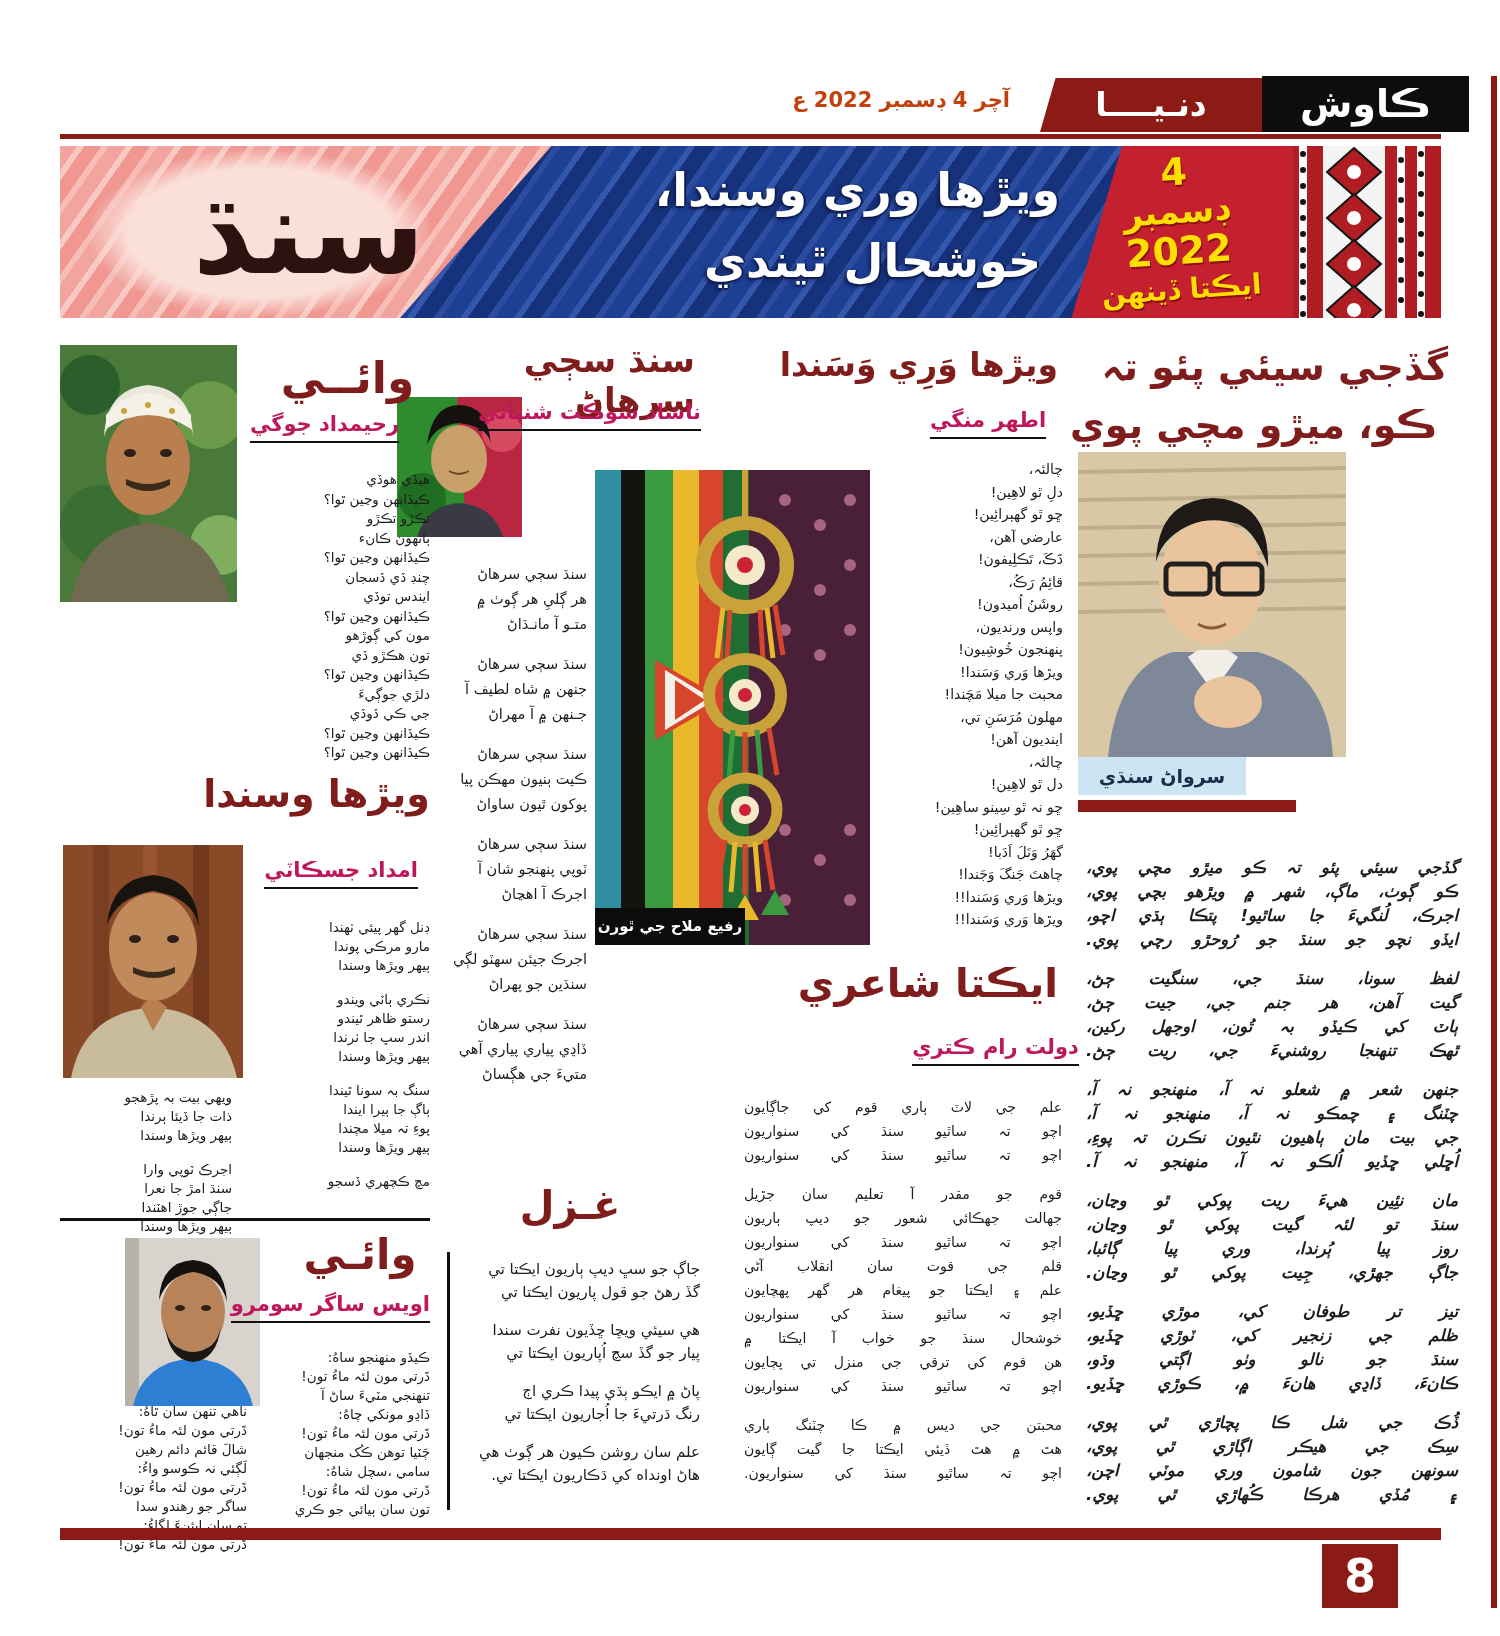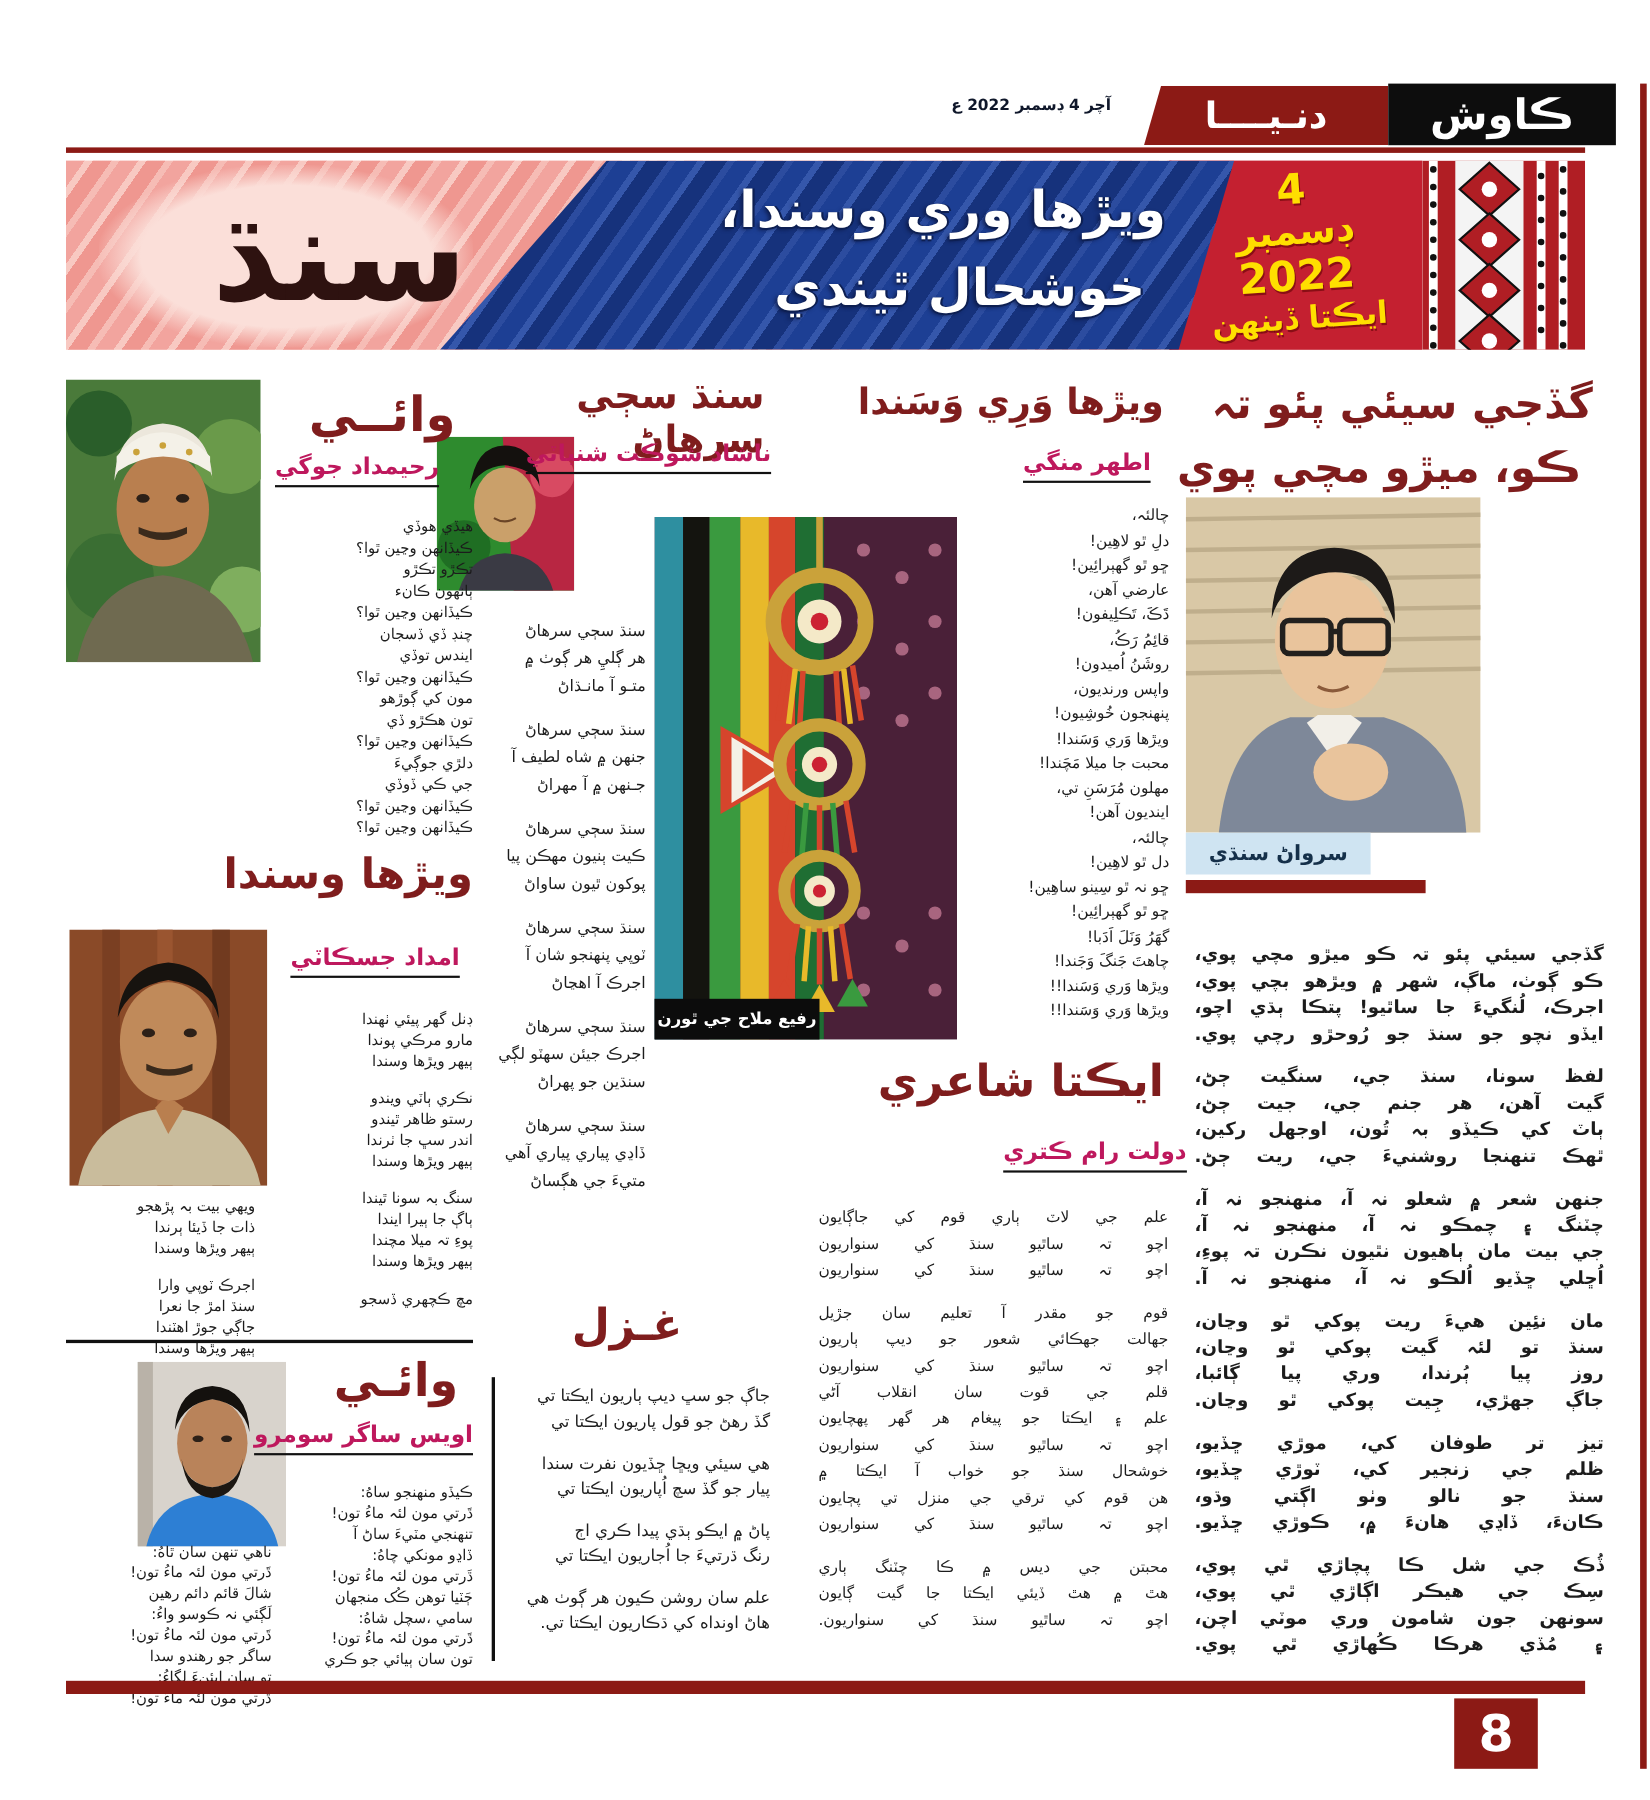--- a/index.html
+++ b/index.html
@@ -22,21 +22,21 @@
   .maroon { background:#8c1a15; }
   .caption-strip { background:#cfe4f2; color:#15304a; font-weight:bold; font-size:19px;
                    text-align:center; line-height:38px; }
   .photo svg { display:block; width:100%; height:100%; }
   
   .masthead-black { background:#0d0d0d; color:#fff; font-weight:bold; font-size:38px;
                     text-align:center; line-height:56px; }
   .masthead-red { background:#8c1a15; color:#fff; font-weight:bold; font-size:33px;
                   text-align:center; line-height:54px;
                   clip-path:polygon(7% 0, 100% 0, 100% 100%, 0 100%); }
-  .date-line { font-size:14px; color:#0f172a; font-weight:bold; }
+  .date-line { font-size:21px; color:#c2410c; font-weight:bold; }
   
   .banner-pink { background:
       repeating-linear-gradient(125deg, #f2a49e 0 14px, #f8c9c2 14px 20px, #ef9790 20px 34px, #f6bcb5 34px 40px); }
   .banner-blue { background:
       repeating-linear-gradient(125deg, #1d3f94 0 16px, #3557ab 16px 22px, #16327c 22px 38px, #2c4c9f 38px 44px);
       clip-path:polygon(21% 0, 100% 0, 93% 100%, 0 100%); }
   .banner-red { background:#c42030; }
   .sindh-logo { font-size:118px; font-weight:bold; color:#2e1210; line-height:1.1; }
   .logo-blob { background:radial-gradient(ellipse at center, #fbdfd9 0 55%, rgba(251,223,217,0) 72%); }
   .slogan { color:#ffffff; font-weight:bold; font-size:46px; line-height:1.55;
@@ -155,21 +155,21 @@
         <rect x="88" y="112" width="44" height="30" rx="6"></rect>
         <rect x="140" y="112" width="44" height="30" rx="6"></rect>
         <line x1="132" y1="122" x2="140" y2="122"></line>
       </g>
       <path d="M120 172 Q133 180 148 172" stroke="#8a5a3a" stroke-width="3" fill="none"></path>
       <ellipse cx="150" cy="250" rx="34" ry="26" fill="#e9c49c"></ellipse>
     </svg>
   </div>
   <div class="abs caption-strip" style="left:1078px; top:757px; width:168px; height:38px;">سرواڻ سنڌي</div>
   <div class="abs maroon" style="left:1078px; top:800px; width:218px; height:12px;"></div>
-  <div class="abs poem justify" style="left:1086px; top:856px; width:372px; font-size:16.5px; font-weight:bold; line-height:24px;">
+  <div class="abs poem justify" style="left:1086px; top:856px; width:372px; font-size:16.5px; font-weight:bold; line-height:24px;font-style:italic;">
       <div class="line">گڏجي سيئي پئو تہ ڪو ميڙو مچي پوي،</div>
       <div class="line">ڪو ڳوٺ، ماڳ، شهر ۾ ويڙهو بچي پوي،</div>
       <div class="line">اجرڪ، لُنگيءَ جا ساٿيو! پتڪا ٻڌي اچو،</div>
       <div class="line">ايڏو نچو جو سنڌ جو رُوحڙو رچي پوي.</div>
       <div class="line"></div>
       <div class="line">لفظ سونا، سنڌ جي، سنگيت ڄڻ،</div>
       <div class="line">گيت آهن، هر جنم جي، جيت ڄڻ،</div>
       <div class="line">ٻاٽ کي ڪيڏو بہ تُون، اوجهل رکين،</div>
       <div class="line">ٿهڪ تنهنجا روشنيءَ جي، ريت ڄڻ.</div>
       <div class="line"></div>

